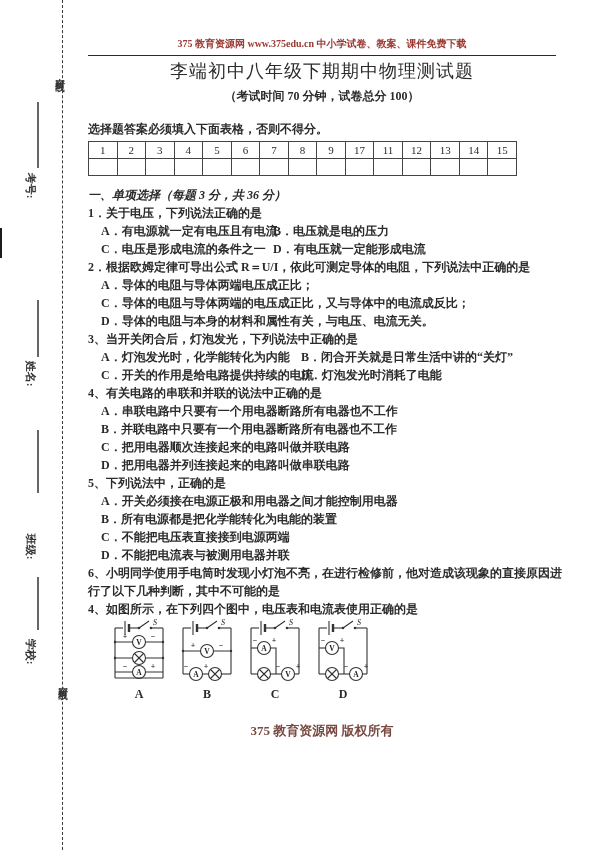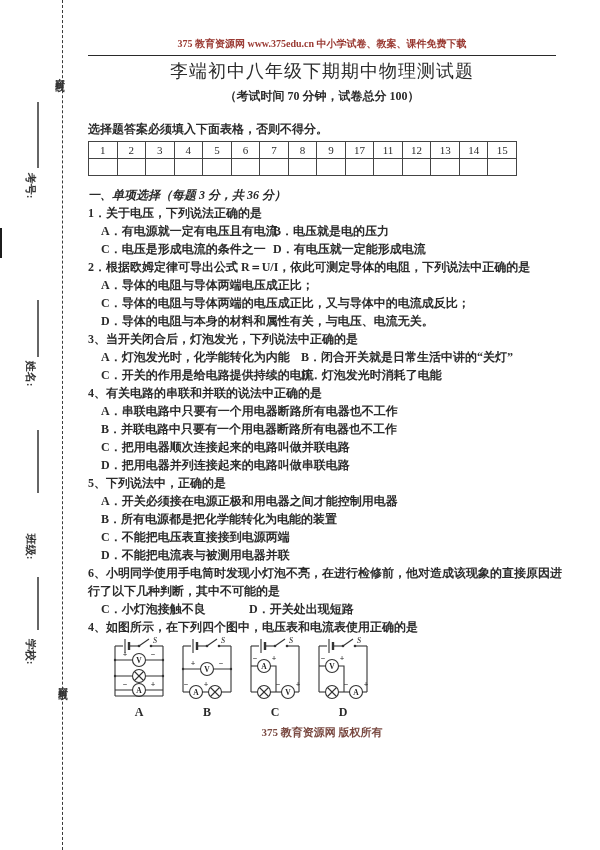--- a/index.html
+++ b/index.html
@@ -44,21 +44,21 @@
   .circuit svg{display:block;}
   .fig-label{font-size:12px;line-height:14px;font-weight:600;margin-top:1px;}
   svg .wire{stroke:#333;stroke-width:1.1;fill:none;}
   svg .thick{stroke:#333;stroke-width:2.4;fill:none;}
   svg .meter{stroke:#333;stroke-width:1.1;fill:#fff;}
   svg text{fill:#222;font-family:"Liberation Serif","DejaVu Serif",serif;}
   svg .sym{font-size:7.5px;font-weight:700;text-anchor:middle;}
   svg .pm{font-size:8px;font-weight:700;text-anchor:middle;}
   svg .sw{font-size:8px;font-style:italic;text-anchor:middle;}
   .q8block{margin-top:8px;}
-  .footer{margin-top:6px;font-size:11px;line-height:13px;text-align:center;color:#7a4a42;font-weight:600;}
+  .footer{margin-top:22px;font-size:13px;line-height:13px;text-align:center;color:#7a4a42;font-weight:600;}
 </style>
 </head>
 <body>
 
 <div class="page">
 
   <div class="seal-line"></div>
   <div class="seal-text top">密封线</div>
   <div class="seal-text bottom">密封线</div>
   <div class="blank b1"></div>
@@ -140,21 +140,20 @@
     <div class="ln opt">D．把用电器并列连接起来的电路叫做串联电路</div>
 
     <div class="ln">5、下列说法中，正确的是</div>
     <div class="ln opt">A．开关必须接在电源正极和用电器之间才能控制用电器</div>
     <div class="ln opt">B．所有电源都是把化学能转化为电能的装置</div>
     <div class="ln opt">C．不能把电压表直接接到电源两端</div>
     <div class="ln opt">D．不能把电流表与被测用电器并联</div>
 
     <div class="ln">6、小明同学使用手电筒时发现小灯泡不亮，在进行检修前，他对造成该现象的直接原因进</div>
     <div class="ln">行了以下几种判断，其中不可能的是</div>
-    <div class="ln opt w148"><span class="c1">C．小灯泡接触不良</span><span>D．开关处出现短路</span></div>
 
     <div class="ln">4、如图所示，在下列四个图中，电压表和电流表使用正确的是</div>
 
     <div class="figure">
 
       <div class="circuit">
         <svg width="58" height="68" viewBox="0 0 58 68">
           <path class="wire" d="M5 10 H13"></path>
           <line class="wire" x1="15" y1="3" x2="15" y2="17"></line>
           <line class="thick" x1="19" y1="6" x2="19" y2="14"></line>

